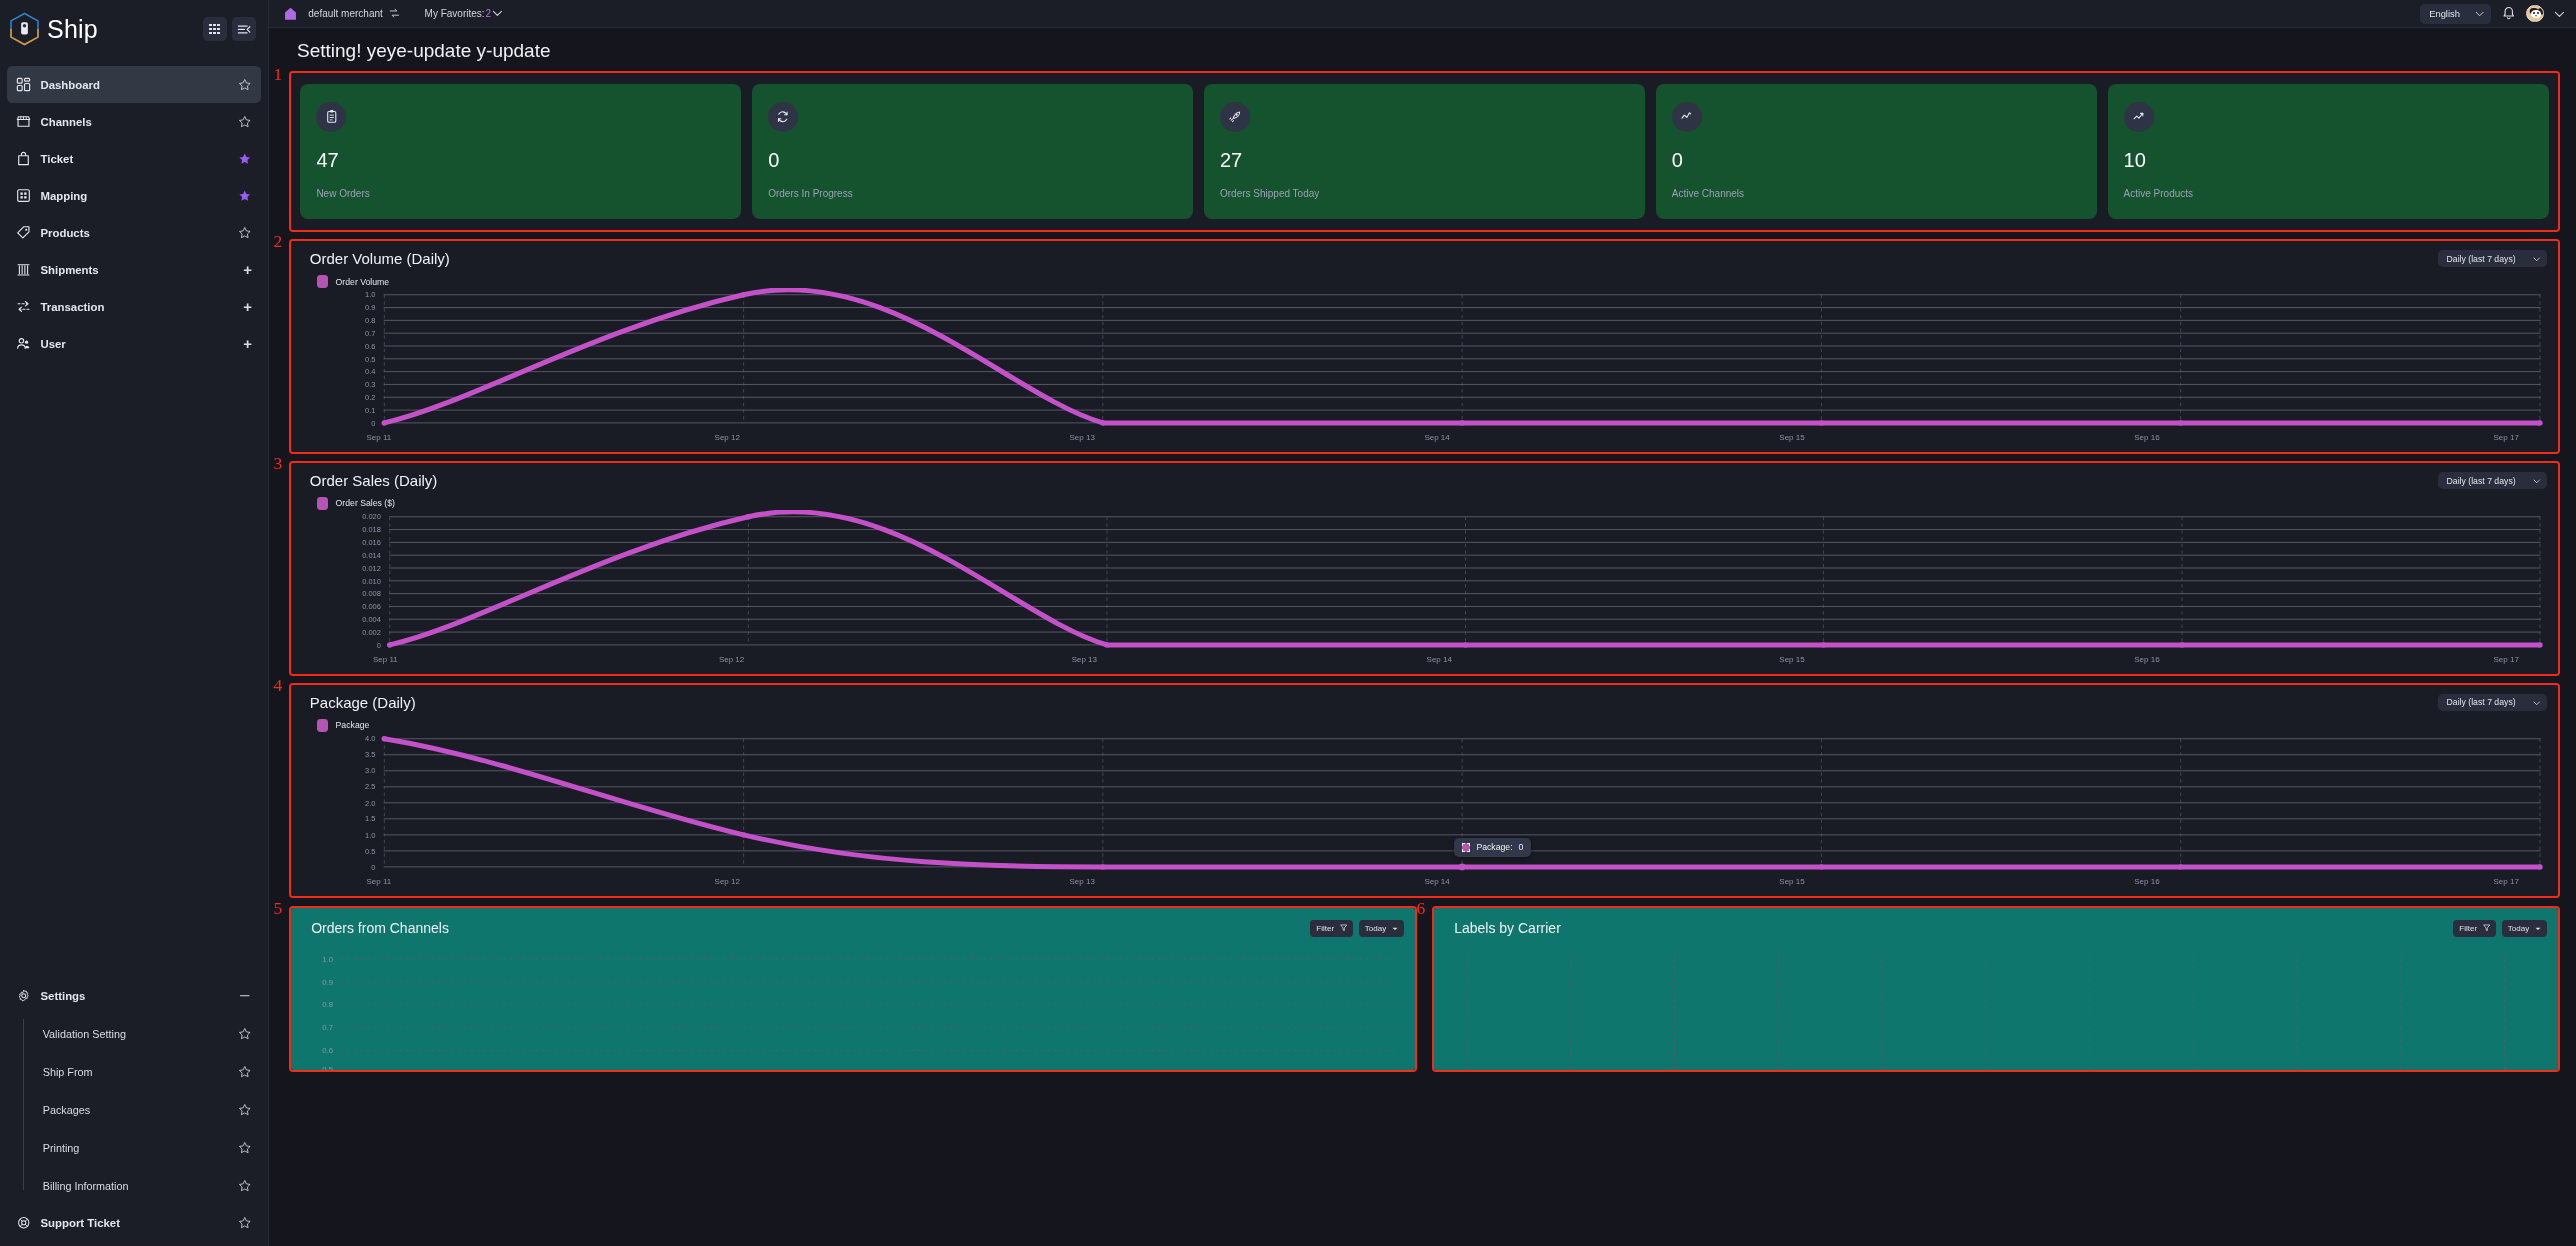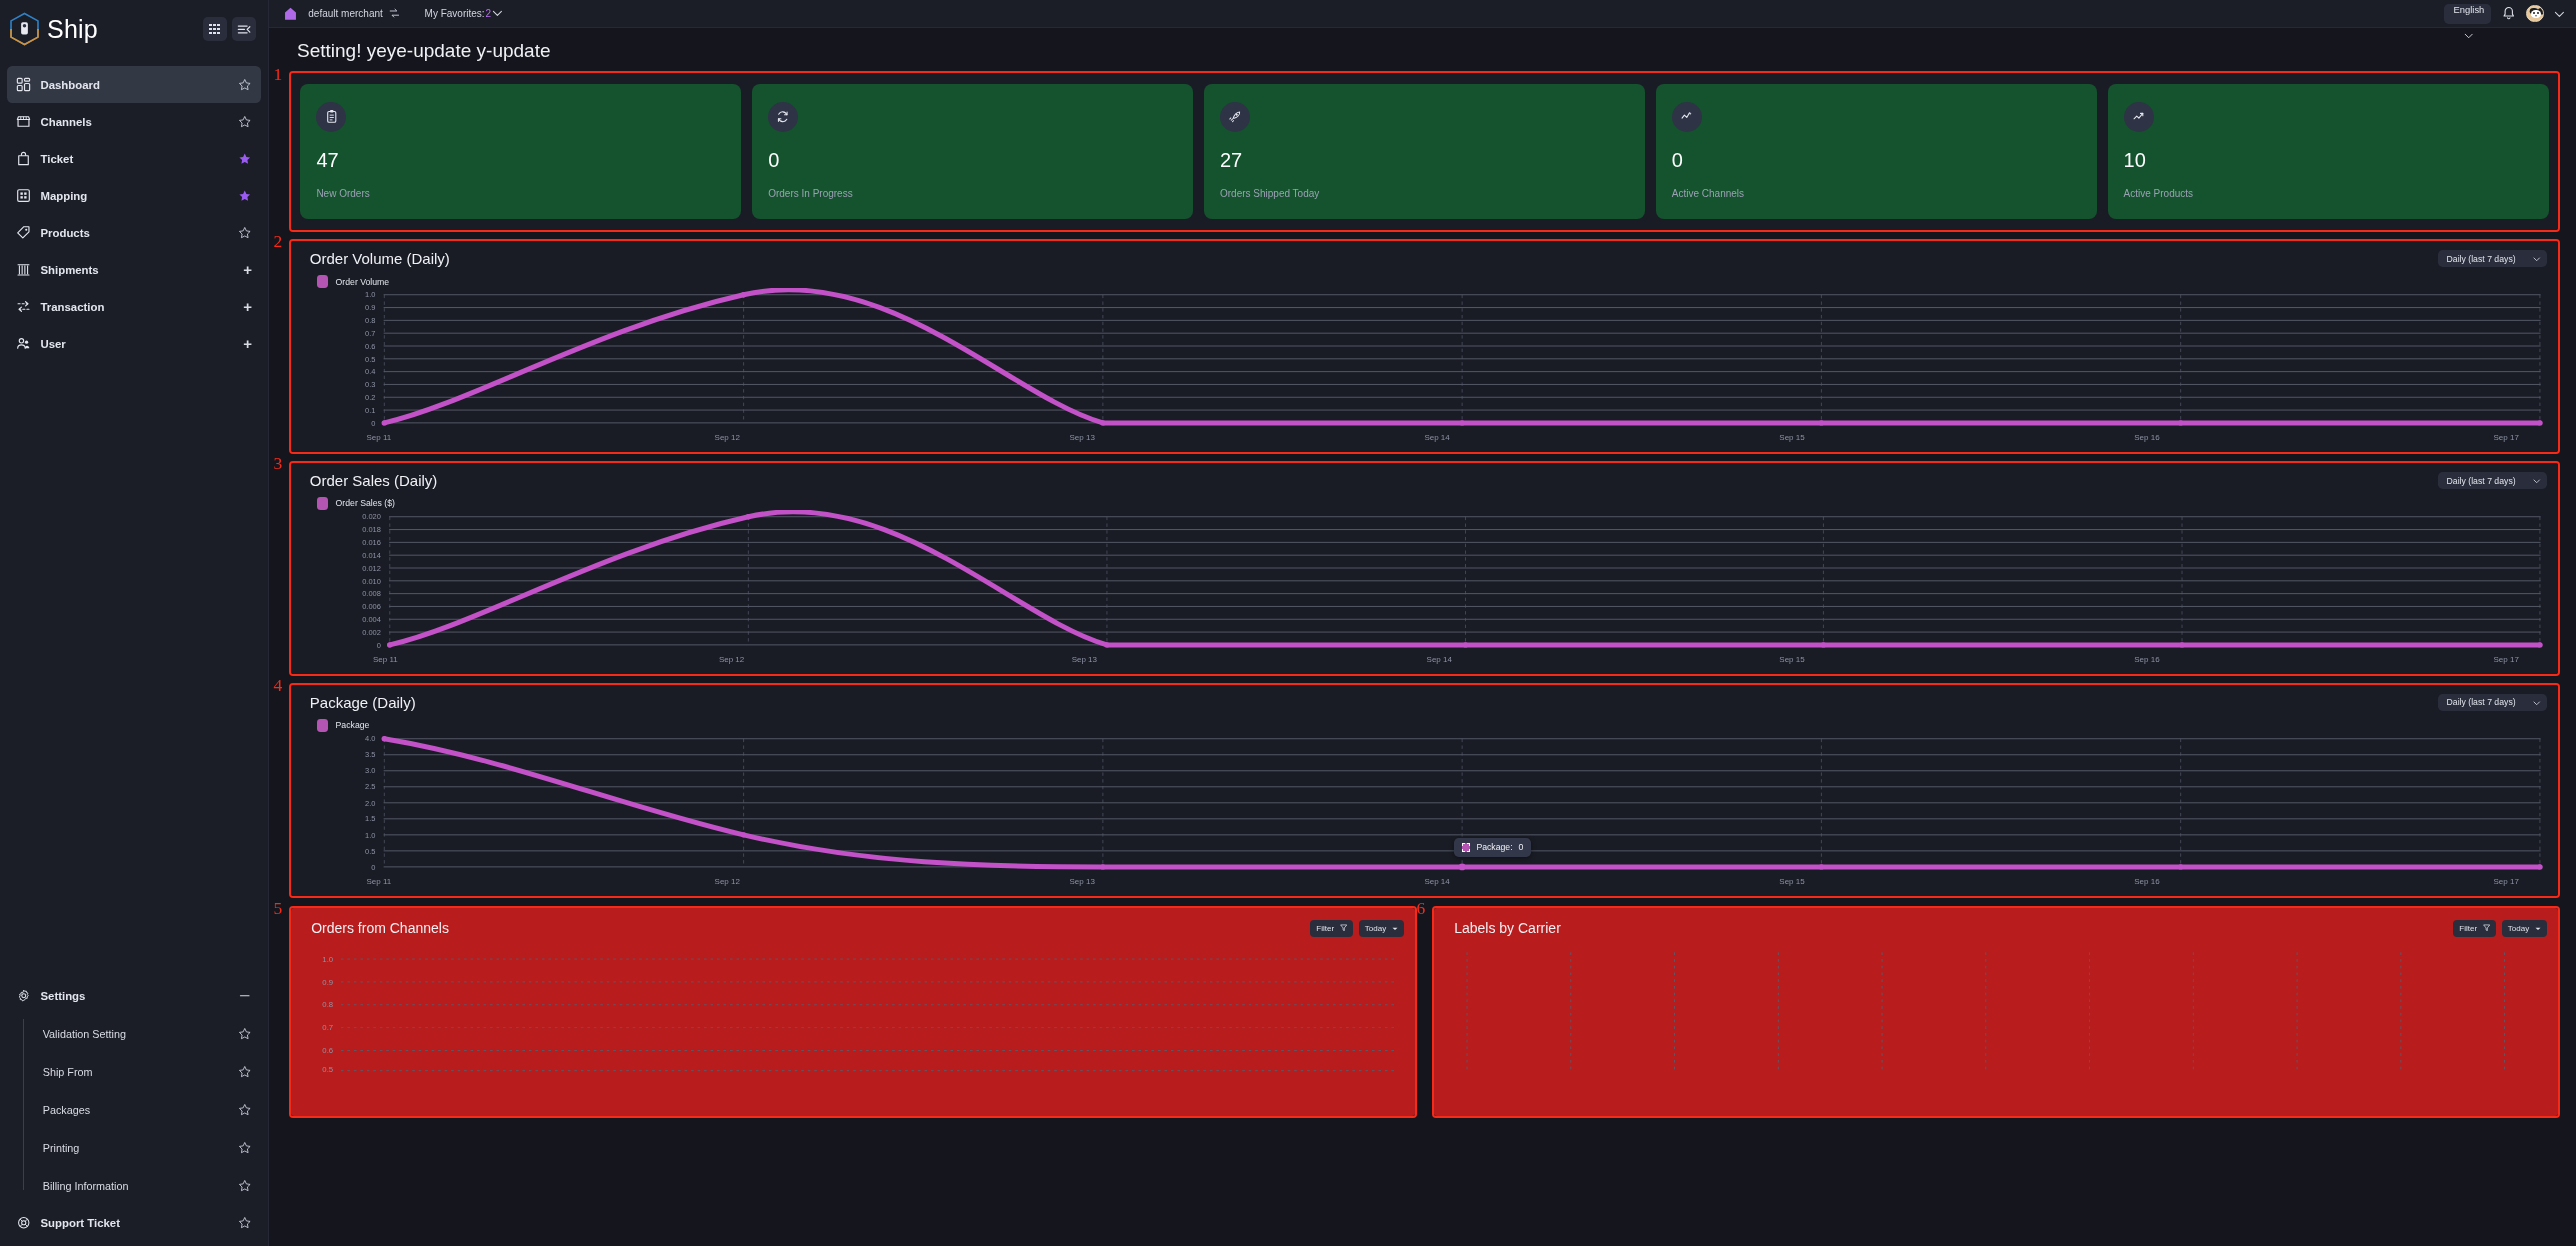--- a/index.html
+++ b/index.html
@@ -67,21 +67,21 @@
   }
   .home-ico { width: 15px; height: 15px; }
   .merchant { font-size: 10px; color: #d3d6e0; display: flex; align-items: center; gap: 6.7px; }
   .swap-ico { width: 10.8px; height: 10.8px; }
   .favorites { font-size: 10px; color: #d3d6e0; display: flex; align-items: center; gap: 1px; margin-left: 13.5px; }
   .fav-count { color: #b86ff0; }
   .chev { display:inline-block; }
   .topbar-right { margin-left: auto; display: flex; align-items: center; gap: 10.8px; }
   .lang-pill {
     background: #2a2e3c; border-radius: 4.7px; height: 20px; padding: 0 6.7px 0 9.4px;
-    display: flex; align-items: center; gap: 15px; font-size: 9.4px; color: #e2e4ec; flex-direction: column;
+    display: flex; align-items: center; gap: 15px; font-size: 9.4px; color: #e2e4ec;
   }
   .bell { width: 13.5px; height: 15px; }
   .avatar {
     width: 17.5px; height: 17.5px; border-radius: 50%;
     background: radial-gradient(circle at 50% 45%, #fdfdfd 0 40%, #e8c89a 42% 100%);
     position: relative; overflow: hidden; border: 0.7px solid #e8d9bd;
   }
   .avatar:before {
     content:''; position:absolute; left: 4px; top: 4px; width: 9.4px; height: 8.7px;
     border-radius: 50%; background:#fff;
@@ -142,21 +142,21 @@
   .tooltip {
     position: absolute; background: #33374a; border-radius: 4.7px; height: 19px;
     display: flex; align-items: center; gap: 6px; padding: 0 8px;
     font-size: 8.7px; color: #f1f2f7; box-shadow: 0 1.3px 5.4px rgba(0,0,0,.45);
   }
   .tt-swatch { width: 8.7px; height: 8.7px; border: 1px dashed #ffffff; background: #b455b4; }
 
   
   .bottom-row { display: flex; gap: 15px; margin-top: 8px; }
   .bottom-col { flex: 1 1 0; }
-  .bpanel { background: #b91c1c; border-radius: 2.7px; padding: 12px 10.8px 0 10.8px; height: 208px; overflow: hidden; position: relative; }
+  .bpanel { background: #0f766e; border-radius: 2.7px; padding: 12px 10.8px 0 10.8px; height: 162px; overflow: hidden; position: relative; }
   .bp-head { display: flex; align-items: center; }
   .bp-title { font-size: 14px; color: #f0f1f6; padding-left: 9.4px; }
   .bp-actions { margin-left: auto; display: flex; gap: 5.4px; }
   .mini-btn {
     background: #2a2e3c; border-radius: 4px; height: 17.5px; padding: 0 6px;
     display: flex; align-items: center; gap: 6px; font-size: 8px; color: #dfe1ea;
   }
   .bp-plot { position: relative; margin-top: 13.5px; }
   .bp-plot svg { display: block; width: 100%; }
 </style>

